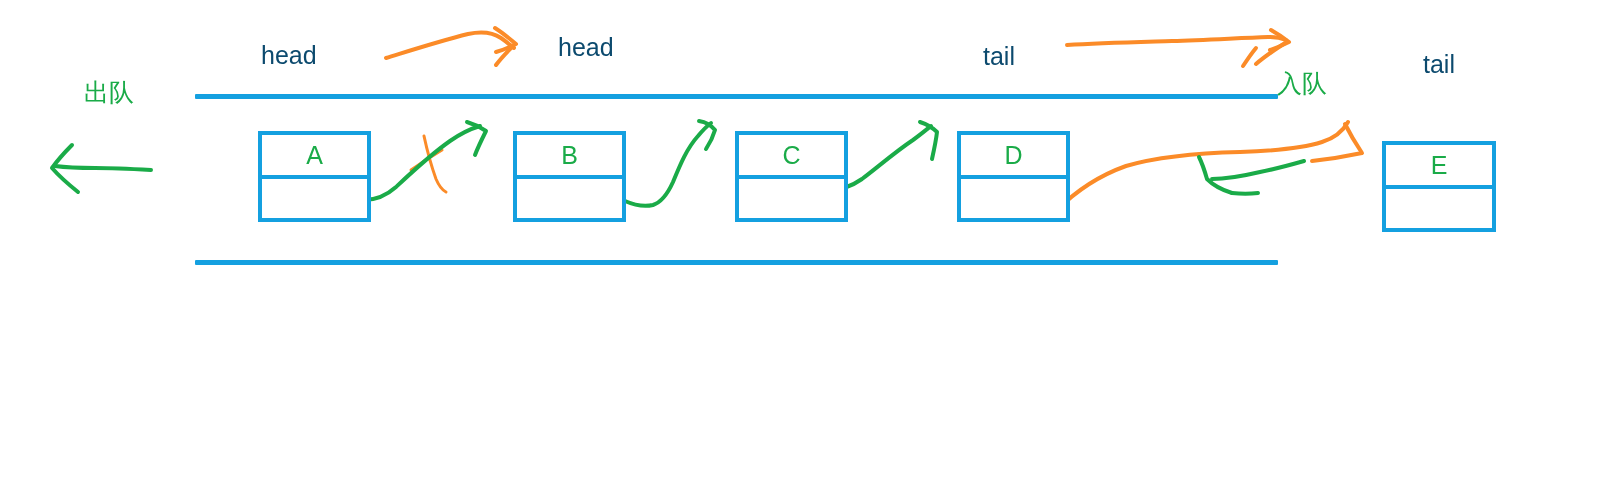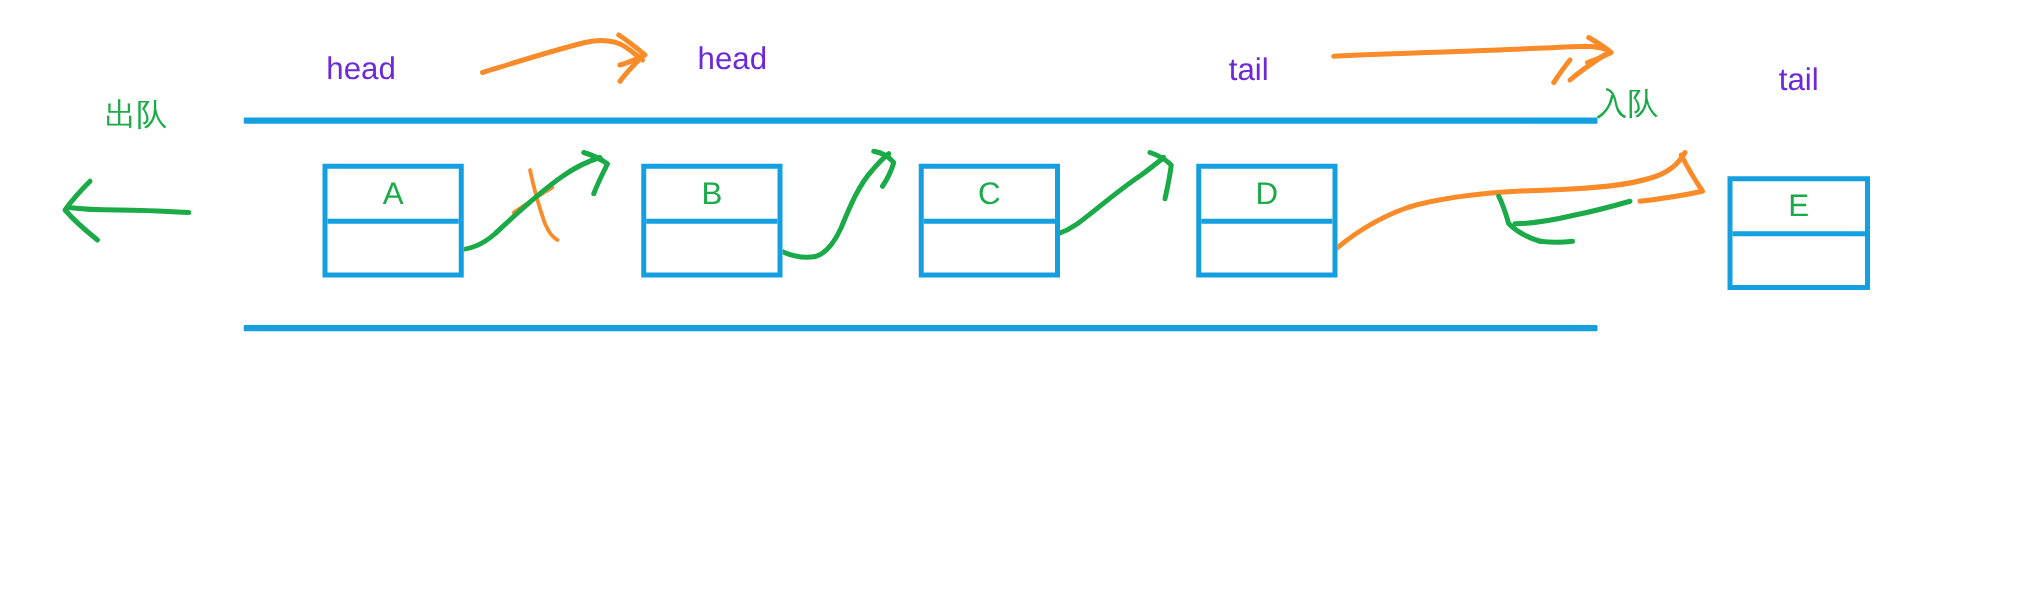--- a/index.html
+++ b/index.html
@@ -54,21 +54,21 @@
   #node-c { left: 735px; top: 131px; width: 113px; height: 91px; }
   #node-d { left: 957px; top: 131px; width: 113px; height: 91px; }
   #node-e { left: 1382px; top: 141px; width: 114px; height: 91px; }
 
   .label {
     position: absolute;
     white-space: nowrap;
     line-height: 1;
     font-family: "Liberation Sans", "DejaVu Sans", sans-serif;
   }
-  .label-orange { color: #6d28d9; font-size: 25px; }
+  .label-orange { color: #0c4a6e; font-size: 25px; }
   .label-green  { color: #1aab48; font-size: 25px; }
 
   #lbl-head-left  { left: 261px;  top: 43px; }
   #lbl-head-right { left: 558px;  top: 35px; }
   #lbl-tail-mid   { left: 983px;  top: 44px; }
   #lbl-tail-right { left: 1423px; top: 52px; }
   #lbl-dequeue    { left: 60px;   top: 80px; margin-left: 24px; }
   #lbl-enqueue    { left: 1277px; top: 71px; text-align: right; }
 
   .ink {

